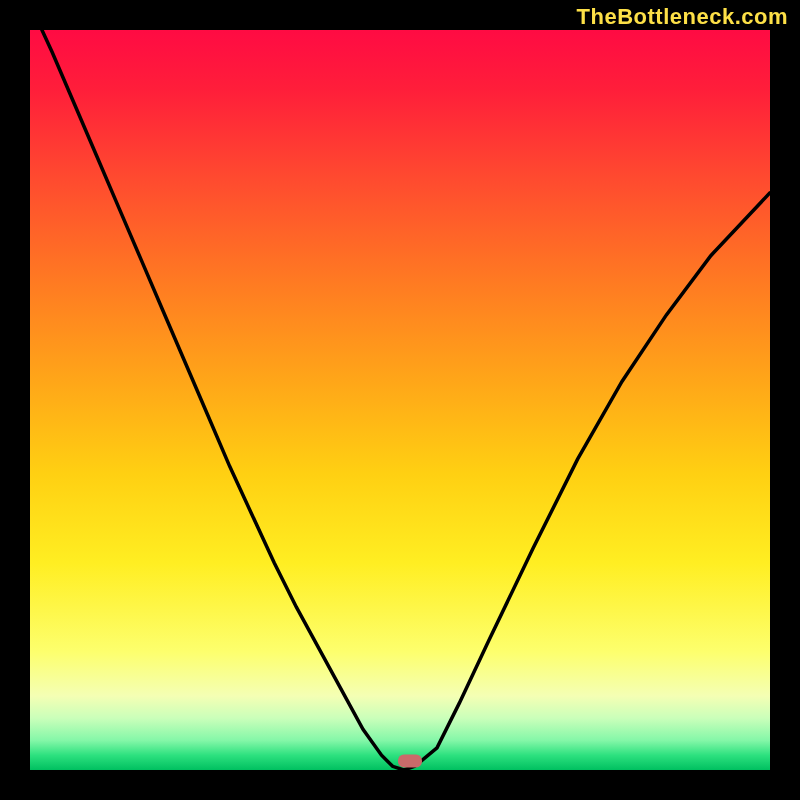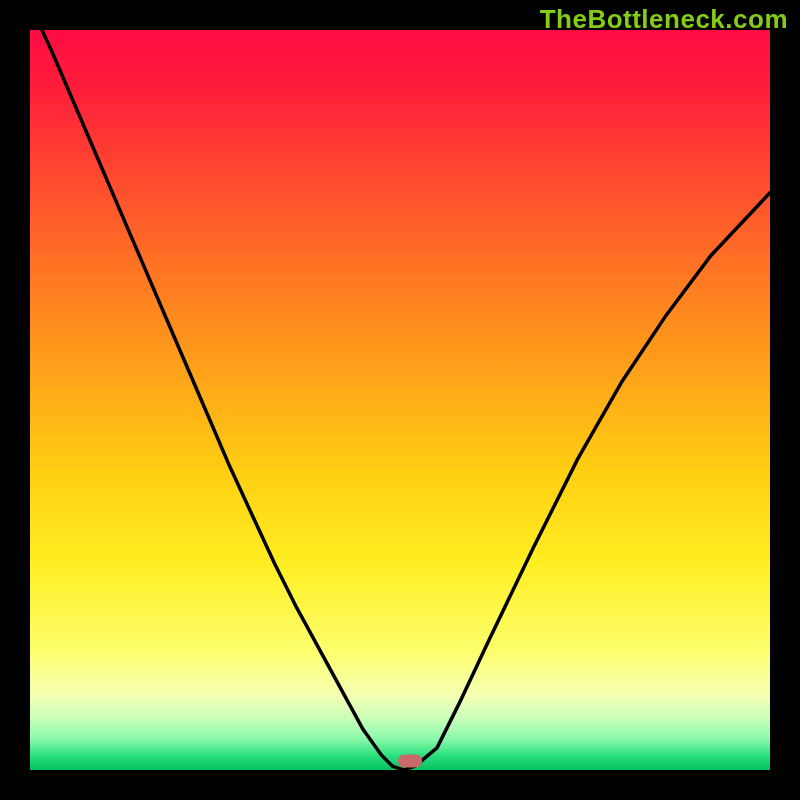--- a/index.html
+++ b/index.html
@@ -14,22 +14,22 @@
   .frame {
     position: relative;
     width: 800px;
     height: 800px;
     background: #000;
   }
   .watermark {
     position: absolute;
     top: 4px;
     right: 12px;
-    color: #84cc16;
-    font-size: 26px;
+    color: #fde047;
+    font-size: 22px;
     font-weight: 600;
     letter-spacing: 0.5px;
     z-index: 5;
   }
   .plot {
     position: absolute;
     left: 30px;
     top: 30px;
     width: 740px;
     height: 740px;

